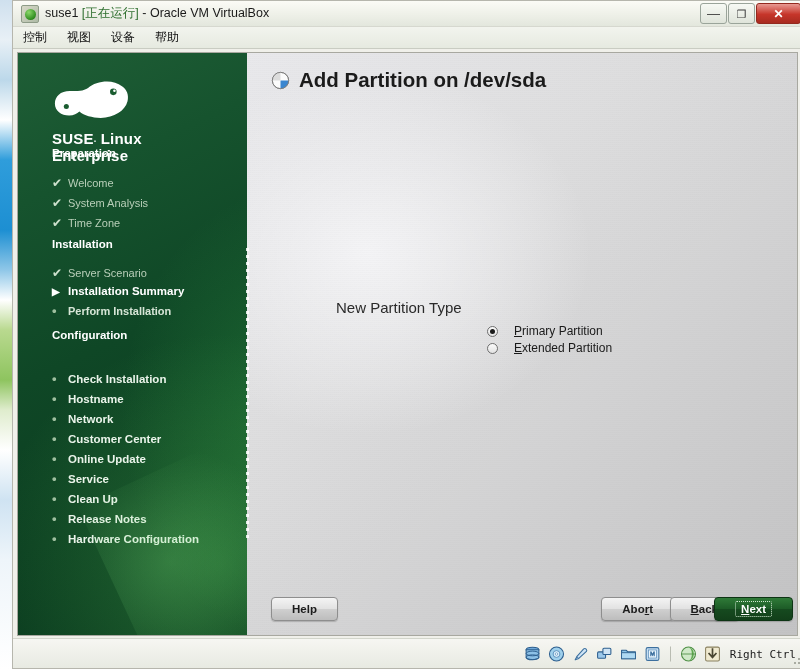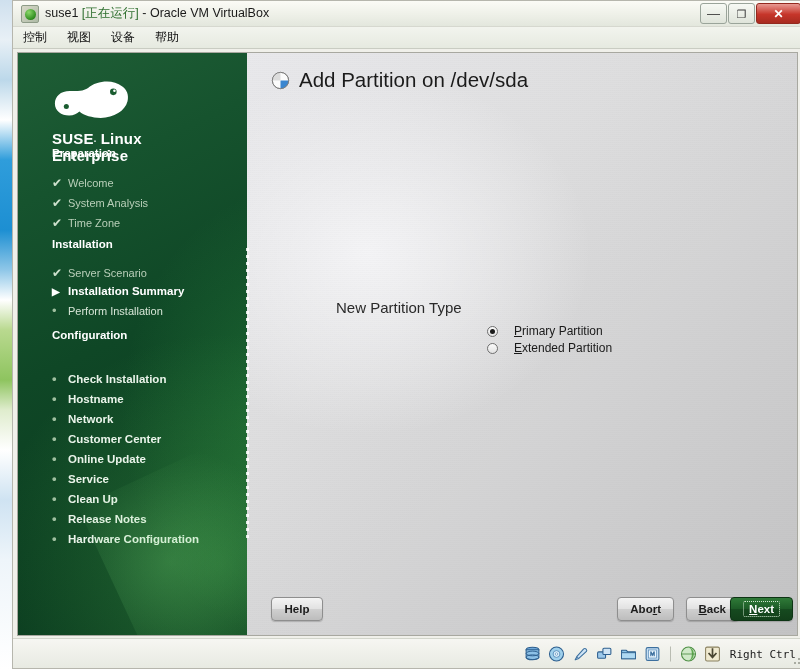--- a/index.html
+++ b/index.html
@@ -120,21 +120,21 @@
   .nav-item{
     position:absolute;left:34px;font-size:11px;color:#cfe0cf;white-space:nowrap;
   }
   .nav-item .mk{
     display:inline-block;width:16px;text-align:left;color:#9ec79e;font-size:11px;
   }
   .nav-item.done{color:#b9cfb9;}
   .nav-item.done .mk{color:#cfe2cf;font-size:12px;}
   .nav-item.current{color:#ffffff;font-weight:bold;font-size:11.5px;}
   .nav-item.current .mk{color:#ffffff;font-size:10px;}
-  .nav-item.pending{color:#d7e6d7;font-weight:normal;}
+  .nav-item.pending{color:#d7e6d7;font-weight:bold;}
   .nav-item.pending .mk{color:#9fbf9f;font-size:13px;line-height:11px;}
   .nav-item.config{color:#eaf4ea;font-weight:bold;font-size:11.5px;margin-top:12px;}
   .nav-item.config .mk{color:#9fbf9f;font-size:13px;line-height:11px;}
 
   
   #main{
     position:absolute;left:229px;top:0;right:0;bottom:0;
     background:
       radial-gradient(ellipse 320px 260px at 120px 200px, #f4f4f6 0%, rgba(244,244,246,0) 70%),
       linear-gradient(135deg,#e9e9ec 0%,#dededf 35%,#cfcfd0 70%,#c3c3c4 100%);
@@ -145,20 +145,21 @@
     pointer-events:none;
   }
   #page-title{
     position:absolute;left:24px;top:15px;display:flex;align-items:center;gap:9px;
     z-index:2;
   }
   #title-icon{width:19px;height:19px;display:block;}
   #page-title-text{
     font-size:20.5px;color:#1b1b1b;white-space:nowrap;
     font-family:"Liberation Sans", sans-serif;
+    font-weight:bold;
   }
   #form-area{position:absolute;left:0;right:0;top:246px;z-index:2;}
   #form-label{
     font-size:15px;color:#2a2a2a;margin-left:89px;margin-bottom:8px;
   }
   .radio-row{display:flex;align-items:center;margin-left:240px;height:14px;}
   .radio{
     width:11px;height:11px;border-radius:50%;
     background:linear-gradient(180deg,#fbfbfb,#e2e2e2);
     border:1px solid #6e6e6e;
@@ -167,21 +168,21 @@
   .radio.sel::after{
     content:"";position:absolute;left:2px;top:2px;width:5px;height:5px;border-radius:50%;
     background:#1a1a1a;
   }
   .radio-label{font-size:12px;color:#1a1a1a;white-space:nowrap;margin-left:10px;}
   .radio-label u{text-decoration:underline;}
 
   
   #btn-bar{position:absolute;left:0;right:0;bottom:12px;height:26px;z-index:2;}
   .btn{
-    position:absolute;height:24px;min-width:52px;padding:0 12px;
+    position:absolute;height:24px;min-width:52px;padding:0 20px;
     display:flex;align-items:center;justify-content:center;
     font-size:11.5px;font-weight:bold;color:#1c1c1c;
     background:linear-gradient(180deg,#f4f4f4 0%,#e2e2e2 48%,#cfcfcf 52%,#bdbdbd 100%);
     border:1px solid #8e8e8e;border-radius:4px;
     box-shadow:0 1px 1px rgba(0,0,0,.18);
     box-sizing:border-box;white-space:nowrap;cursor:default;
   }
   .btn u{text-decoration:underline;}
   #btn-help{left:24px;}
   #btn-abort{right:123px;}

